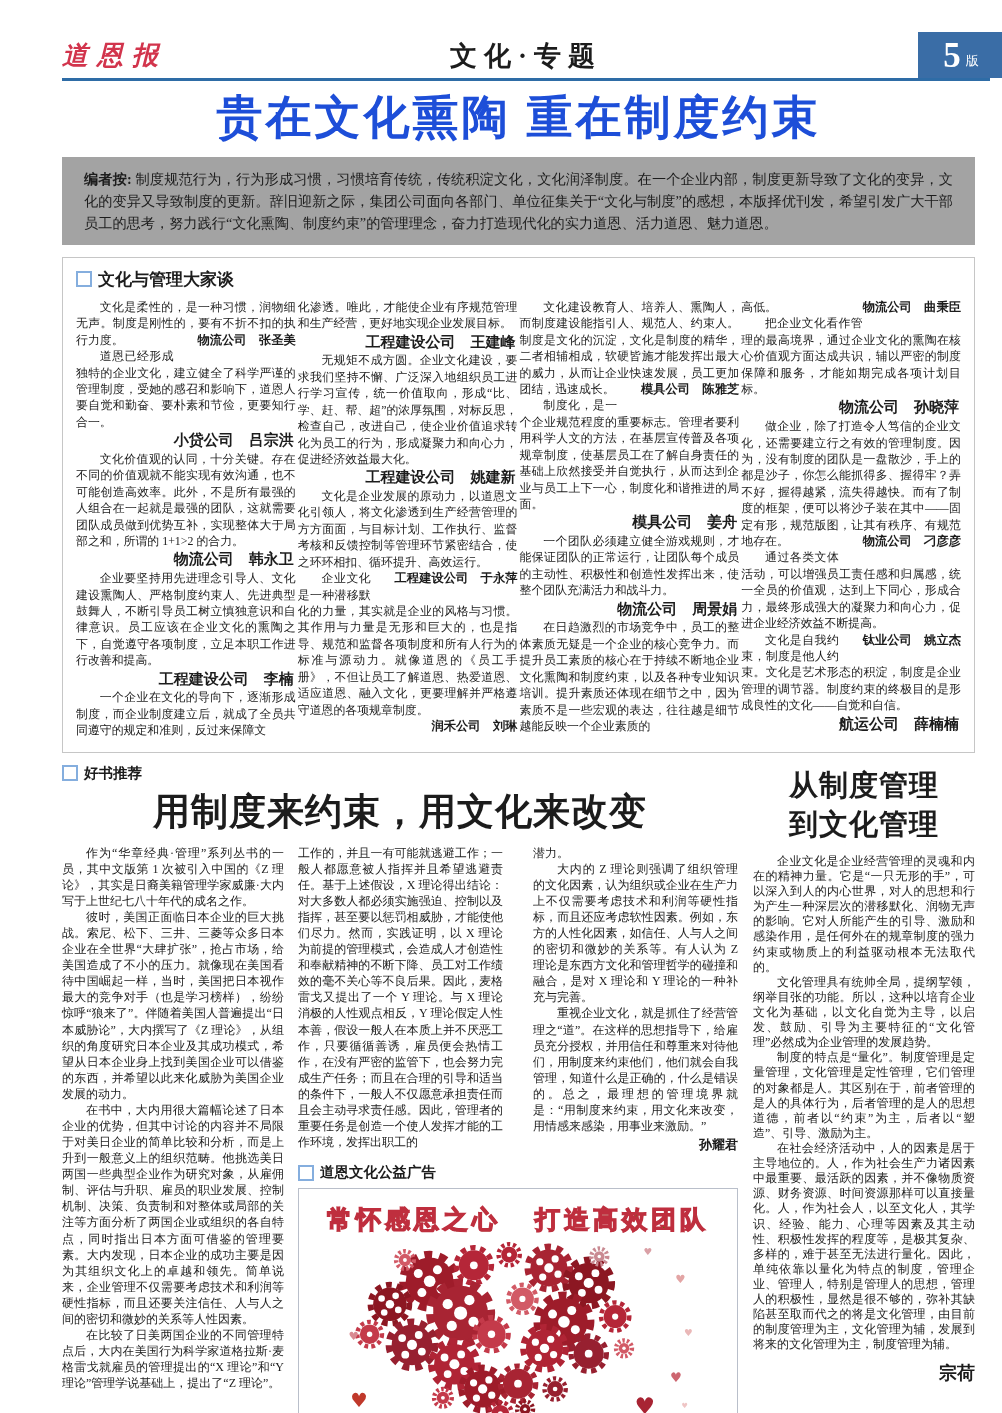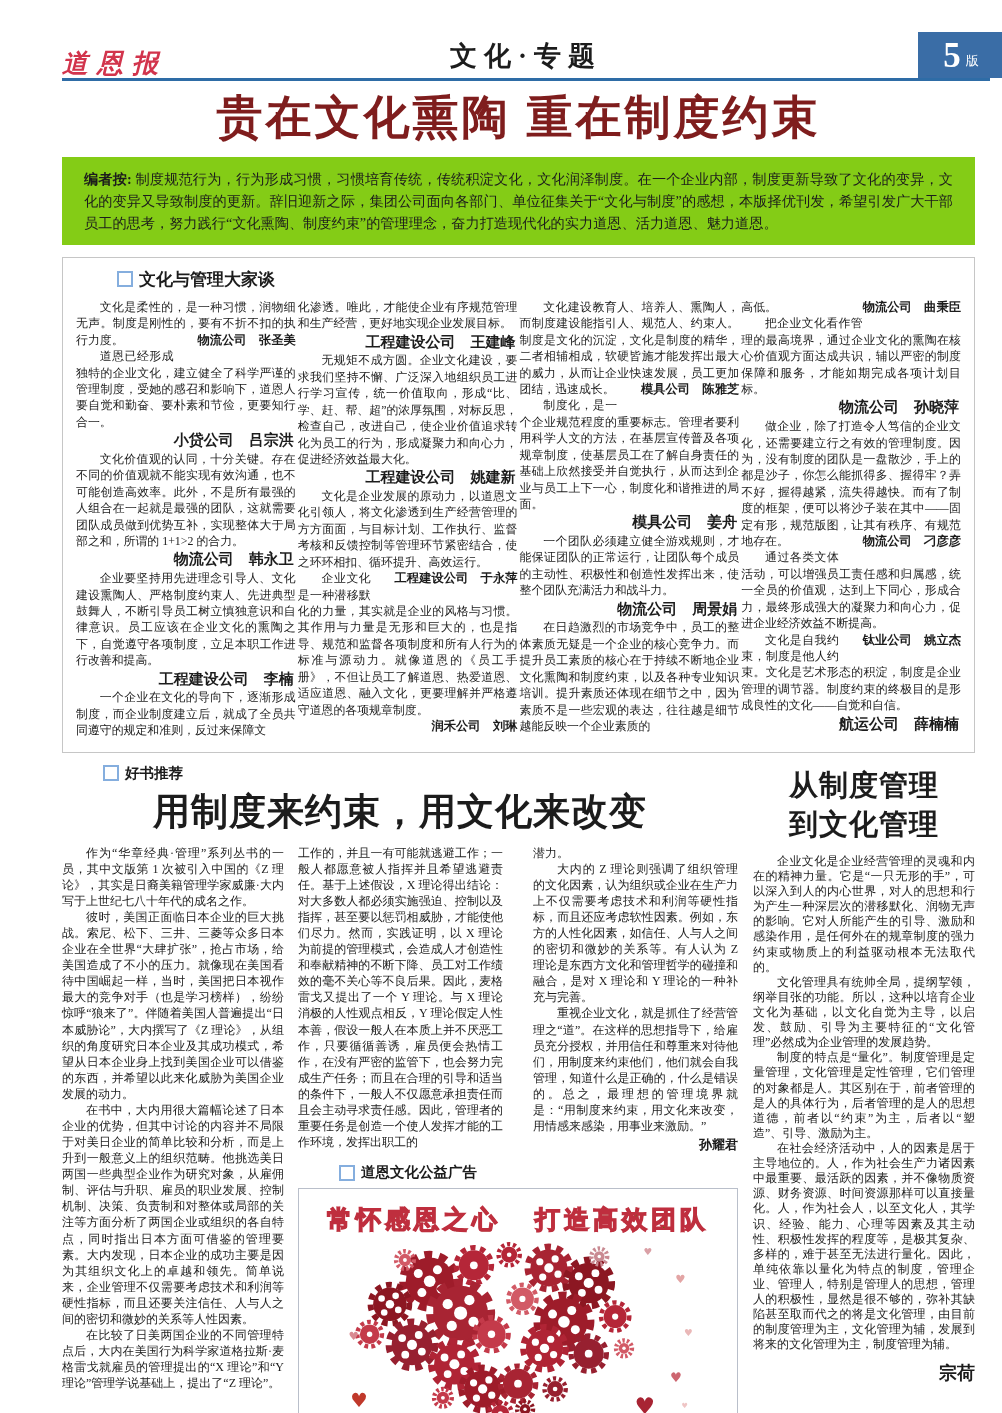--- a/index.html
+++ b/index.html
@@ -4,39 +4,39 @@
 <style>
   html,body{margin:0;padding:0;}
   body{
     width:1002px;height:1413px;background:#fff;color:#1c1c1c;
     font-family:"Liberation Serif","DejaVu Serif",serif;
     position:relative;overflow:hidden;
   }
   .page{position:absolute;left:62px;top:26px;width:913px;}
   
   .hdr{position:relative;height:52px;width:928px;border-bottom:3px solid #2e6ca6;}
-  .masthead{position:absolute;left:0;top:20px;color:#d2344c;font-weight:bold;font-style:italic;
+  .masthead{position:absolute;left:0;top:12px;color:#d2344c;font-weight:bold;font-style:italic;
     font-size:26px;letter-spacing:9px;}
   .section-title{position:absolute;left:50%;transform:translateX(-50%);top:12px;
     font-size:27px;font-weight:bold;letter-spacing:7px;}
   .page-badge{position:absolute;right:-14px;bottom:0;width:86px;height:46px;background:#3a6da6;
     color:#fff;display:flex;align-items:center;justify-content:center;gap:5px;}
   .page-badge .pnum{font-size:35px;font-weight:bold;font-family:"Liberation Serif",serif;line-height:1;}
   .page-badge .plabel{font-size:13px;margin-top:12px;}
   
-  .headline{margin:10px 0 0;text-align:center;color:#7f1d1d;
+  .headline{margin:10px 0 0;text-align:center;color:#1d4ed8;
     font-family:"Liberation Sans","DejaVu Sans",sans-serif;
     font-size:46px;font-weight:900;letter-spacing:3px;line-height:1.15;}
   
-  .editor-note{margin-top:13px;background:#84cc16;padding:11px 22px;
+  .editor-note{margin-top:13px;background:#a3a3a3;padding:11px 22px;
     font-size:14.2px;line-height:1.55;text-align:justify;}
   .en-label{font-weight:bold;}
   
   .kicker{display:flex;align-items:center;gap:6px;
-    font-family:"Liberation Sans","DejaVu Sans",sans-serif;font-weight:bold;font-size:17px;margin-left:41px;}
+    font-family:"Liberation Sans","DejaVu Sans",sans-serif;font-weight:bold;font-size:17px;}
   .kicker.small{font-size:14.5px;}
   .ksq{display:inline-block;width:12px;height:12px;border:2px solid #85aede;background:#fff;flex:none;}
   
   .talks{margin-top:12px;border:1px solid #c6c6c6;padding:10px 13px 13px;}
   .talk-cols{display:flex;gap:2px;margin-top:8px;}
   .tcol{flex:1;min-width:0;font-size:11.9px;line-height:1.38;text-align:justify;}
   .tp{margin:0;text-indent:2em;}
   .tp.ni{text-indent:0;}
   .sig-in{float:right;font-family:"Liberation Sans","DejaVu Sans",sans-serif;font-weight:bold;font-size:12.3px;}
   .sigline{margin:0;text-align:right;padding-right:2px;

